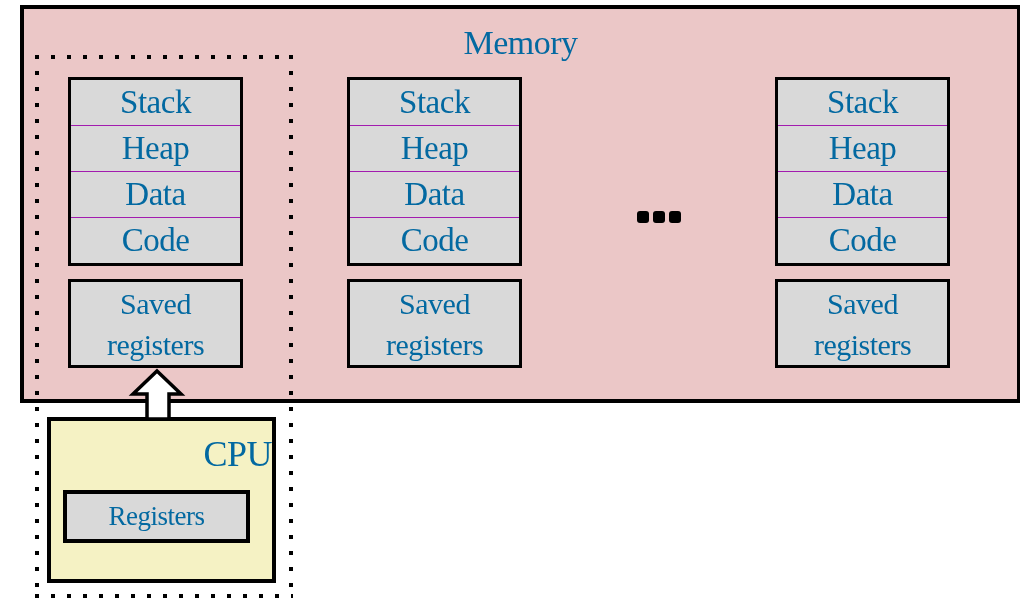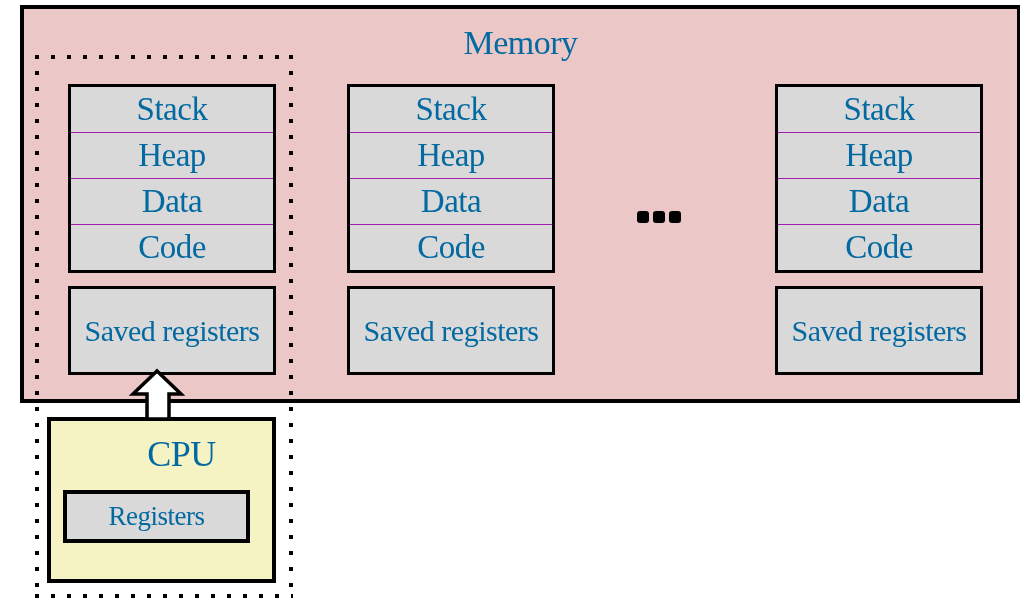--- a/index.html
+++ b/index.html
@@ -20,21 +20,21 @@
   
   .dot-h{position:absolute;height:4px;
     background:repeating-linear-gradient(to right,#000 0 4px,transparent 4px 16px);}
   .dot-v{position:absolute;width:4px;
     background:repeating-linear-gradient(to bottom,#000 0 4px,transparent 4px 16px);}
   .dot-top{left:20px;top:55px;width:258px;}
   .dot-bottom{left:20px;top:594px;width:258px;}
   .dot-left{left:20px;top:55px;height:543px;}
   .dot-right{left:274px;top:55px;height:543px;}
   
-  .pcol{position:absolute;top:84px;width:208px;border-radius:30px;}
+  .pcol{position:absolute;top:77px;width:175px;border-radius:30px;}
   .pcol-1{left:53px;}
   .pcol-2{left:332px;}
   .pcol-3{left:760px;}
   .segstack{
     box-sizing:border-box;border:3px solid #000;background:#d9d9d9;
   }
   .seg{
     height:45px;display:flex;align-items:center;justify-content:center;
     font-size:33px;letter-spacing:-0.5px;border-top:1px solid #a21caf;
   }
@@ -47,21 +47,21 @@
     padding:12px 12px;
   }
   
   .ellipsis{position:absolute;left:622px;top:211px;display:flex;gap:4px;}
   .ellipsis .dot{width:12px;height:12px;background:#000;border-radius:3px;}
   
   .cpu{
     position:absolute;left:32px;top:417px;width:229px;height:166px;
     box-sizing:border-box;border:4px solid #000;background:#f5f2c4;
   }
-  .cpu-title{margin-top:12px;text-align:center;font-size:36px;letter-spacing:-0.5px;padding-left:40px;}
+  .cpu-title{margin-top:12px;text-align:right;font-size:36px;letter-spacing:-0.5px;padding-left:40px;}
   .registers{
     position:absolute;left:12px;top:69px;width:187px;height:53px;
     box-sizing:border-box;border:4px solid #000;background:#d9d9d9;
     display:flex;align-items:center;justify-content:center;
     font-size:27px;letter-spacing:-0.5px;
   }
   
   .arrow-layer{position:absolute;left:0;top:0;width:1020px;height:608px;pointer-events:none;}
 </style>
 </head>

